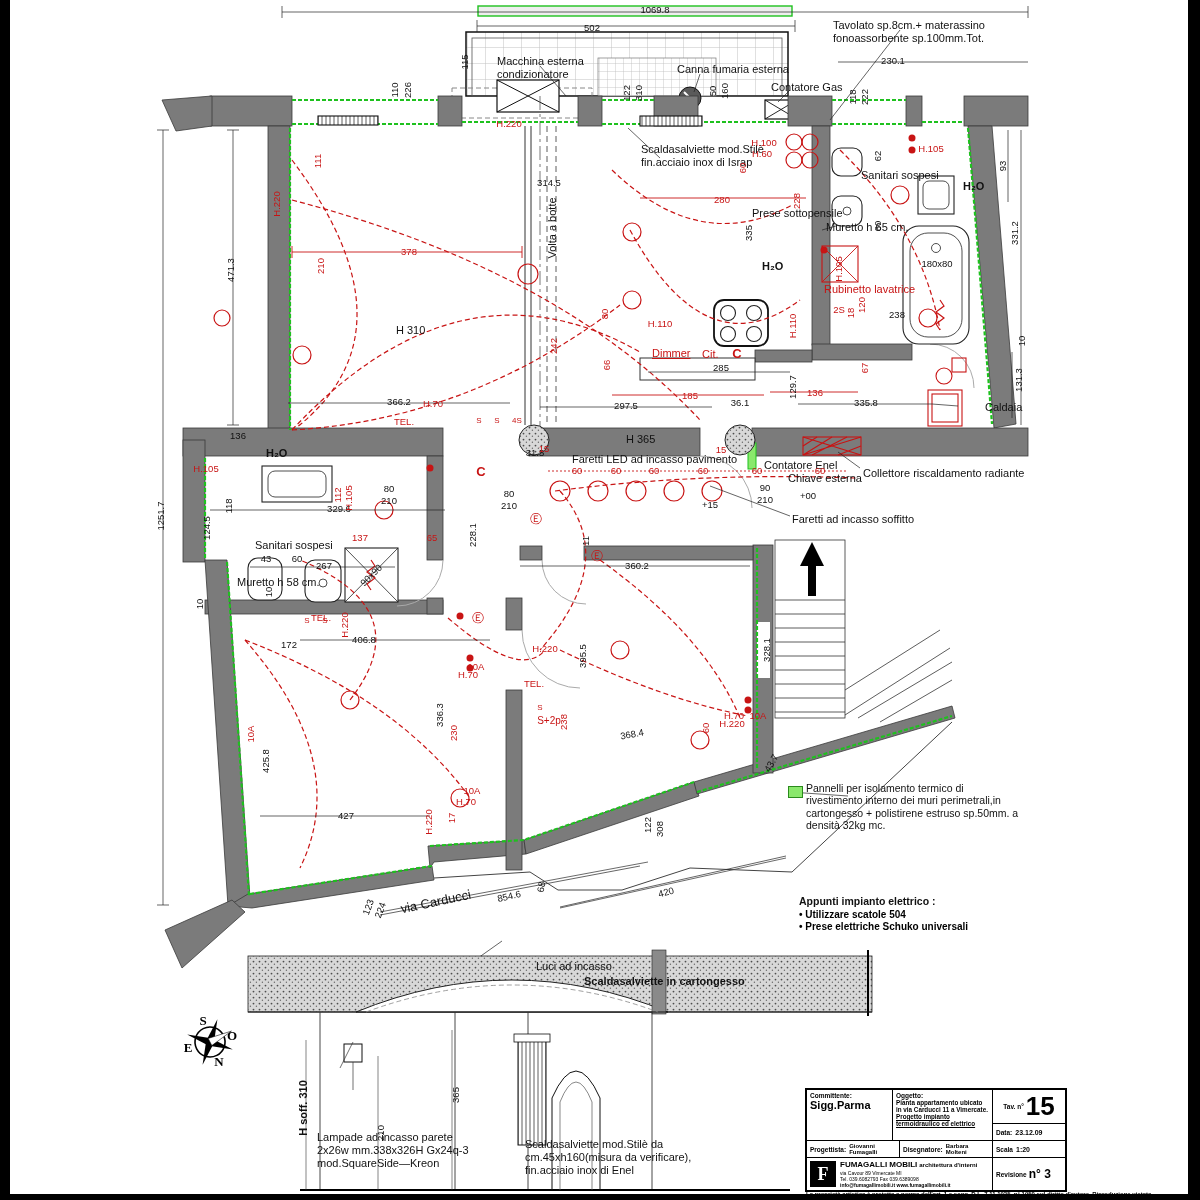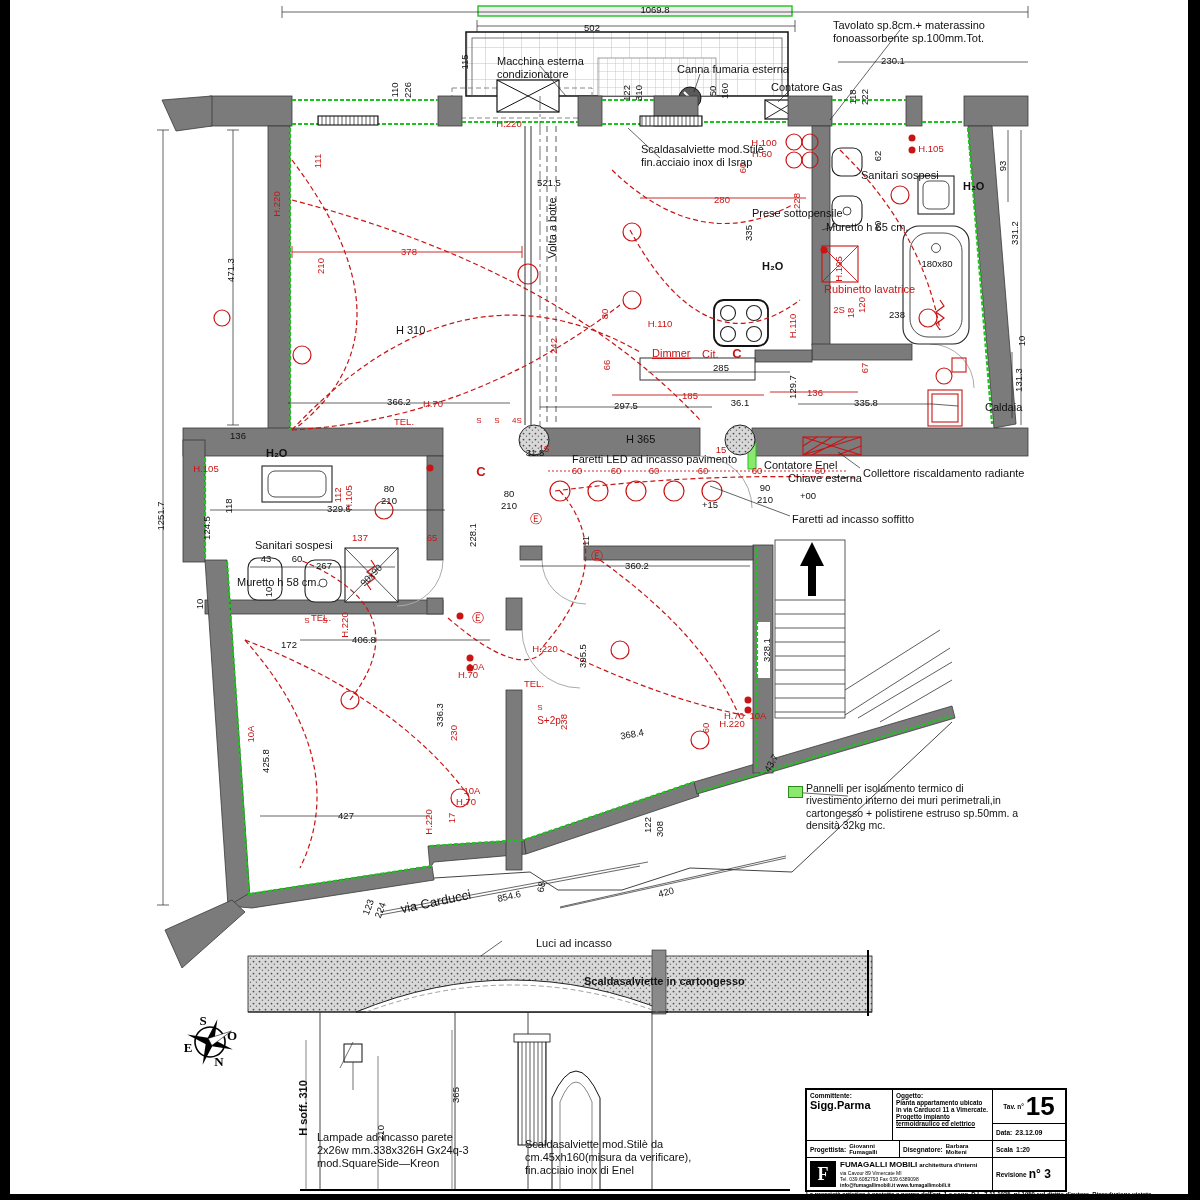--- a/index.html
+++ b/index.html
@@ -375,36 +375,45 @@
   <div class="ann" style="left:572px;top:420px;margin-top:33px;">Faretti LED ad incasso pavimento</div>
   <div class="ann" style="left:764px;top:459px;">Contatore Enel</div>
   <div class="ann" style="left:788px;top:472px;">Chiave esterna</div>
   <div class="ann" style="left:863px;top:467px;">Collettore riscaldamento radiante</div>
   <div class="ann" style="left:792px;top:513px;">Faretti ad incasso soffitto</div>
   <div class="ann" style="left:985px;top:401px;">Caldaia</div>
   <div class="ann" style="left:255px;top:539px;">Sanitari sospesi</div>
   <div class="ann" style="left:237px;top:576px;">Muretto h 58 cm.</div>
   <div class="ann" style="left:626px;top:433px;">H 365</div>
   <div class="ann" style="left:400px;top:894px;font-size:13px;transform:rotate(-12deg);">via Carducci</div>
-  <div class="ann" style="left:500px;top:937px;padding-left:36px;">Luci ad incasso</div>
+  <div class="ann" style="left:500px;top:960px;padding-left:36px;">Luci ad incasso</div>
   <div class="ann bold" style="left:584px;top:975px;">Scaldasalviette in cartongesso</div>
   <div class="ann vert" style="left:303px;top:1108px;font-weight:bold;">H soff.  310</div>
   <div class="ann" style="left:317px;top:1131px;">Lampade ad incasso parete
 2x26w mm.338x326H Gx24q-3
 mod.SquareSide—Kreon</div>
   <div class="ann" style="left:525px;top:1138px;">Scaldasalviette mod.Stilè da
 cm.45xh160(misura da verificare),
 fin.acciaio inox di Enel</div>
 
   <div class="swatch" style="left:788px;top:786px;"></div>
   <div class="ann" style="left:806px;top:782px;font-size:10.5px;">Pannelli per isolamento termico   di
 rivestimento interno dei muri perimetrali,in
 cartongesso + polistirene estruso sp.50mm. a
 densità 32kg mc.</div>
 
+  <div style="position:absolute;left:799px;top:895px;">
+    <div class="ann bold" style="position:static;font-size:10.5px;">Appunti impianto elettrico :</div>
+    <div class="bullet-row" style="margin-top:2px;">
+        <span>•   Utilizzare scatole 504</span>
+      </div>
+    <div class="bullet-row" style="margin-top:1px;">
+        <span>•   Prese elettriche Schuko universali</span>
+      </div>
+  </div>
 
   <div class="compass-letter" style="left:203px;top:1021px;">S</div>
   <div class="compass-letter" style="left:232px;top:1036px;">O</div>
   <div class="compass-letter" style="left:219px;top:1062px;">N</div>
   <div class="compass-letter" style="left:188px;top:1048px;">E</div>
 
   <div style="position:absolute;left:0;top:0;width:1200px;height:1200px;pointer-events:none;">
       <span class="dim" style="left: 655px; top: 9px; transform: translate(-50%, -50%);">1069.8</span>
       <span class="dim" style="left: 592px; top: 27px; transform: translate(-50%, -50%);">502</span>
       <span class="dim" style="left: 893px; top: 60px; transform: translate(-50%, -50%);">230.1</span>
@@ -412,21 +421,21 @@
       <span class="dim" style="left: 394px; top: 90px; transform: translate(-50%, -50%) rotate(-90deg);">110</span>
       <span class="dim" style="left: 407px; top: 90px; transform: translate(-50%, -50%) rotate(-90deg);">226</span>
       <span class="dim" style="left: 626px; top: 93px; transform: translate(-50%, -50%) rotate(-90deg);">122</span>
       <span class="dim" style="left: 638px; top: 93px; transform: translate(-50%, -50%) rotate(-90deg);">310</span>
       <span class="dim" style="left: 712px; top: 91px; transform: translate(-50%, -50%) rotate(-90deg);">50</span>
       <span class="dim" style="left: 724px; top: 91px; transform: translate(-50%, -50%) rotate(-90deg);">160</span>
       <span class="dim" style="left: 852px; top: 97px; transform: translate(-50%, -50%) rotate(-90deg);">118</span>
       <span class="dim" style="left: 864px; top: 97px; transform: translate(-50%, -50%) rotate(-90deg);">222</span>
       <span class="dim" style="left: 230px; top: 270px; transform: translate(-50%, -50%) rotate(-90deg);">471.3</span>
       <span class="dim" style="left: 160px; top: 516px; transform: translate(-50%, -50%) rotate(-90deg);">1251.7</span>
-      <span class="dim" style="left: 549px; top: 182px; transform: translate(-50%, -50%);">521.5</span>
+      <span class="dim" style="left: 549px; top: 182px; transform: translate(-50%, -50%);">314.5</span>
       <span class="dim" style="left: 1002px; top: 166px; transform: translate(-50%, -50%) rotate(-90deg);">93</span>
       <span class="dim" style="left: 1014px; top: 233px; transform: translate(-50%, -50%) rotate(-90deg);">331.2</span>
       <span class="dim" style="left: 748px; top: 233px; transform: translate(-50%, -50%) rotate(-90deg);">335</span>
       <span class="dim" style="left: 877px; top: 156px; transform: translate(-50%, -50%) rotate(-90deg);">62</span>
       <span class="dim" style="left: 877px; top: 226px; transform: translate(-50%, -50%) rotate(-90deg);">60</span>
       <span class="dim" style="left: 937px; top: 263px; transform: translate(-50%, -50%);">180x80</span>
       <span class="dim" style="left: 897px; top: 314px; transform: translate(-50%, -50%);">238</span>
       <span class="dim" style="left: 1021px; top: 341px; transform: translate(-50%, -50%) rotate(-90deg);">10</span>
       <span class="dim" style="left: 1018px; top: 380px; transform: translate(-50%, -50%) rotate(-90deg);">131.3</span>
       <span class="dim" style="left: 792px; top: 387px; transform: translate(-50%, -50%) rotate(-90deg);">129.7</span>

